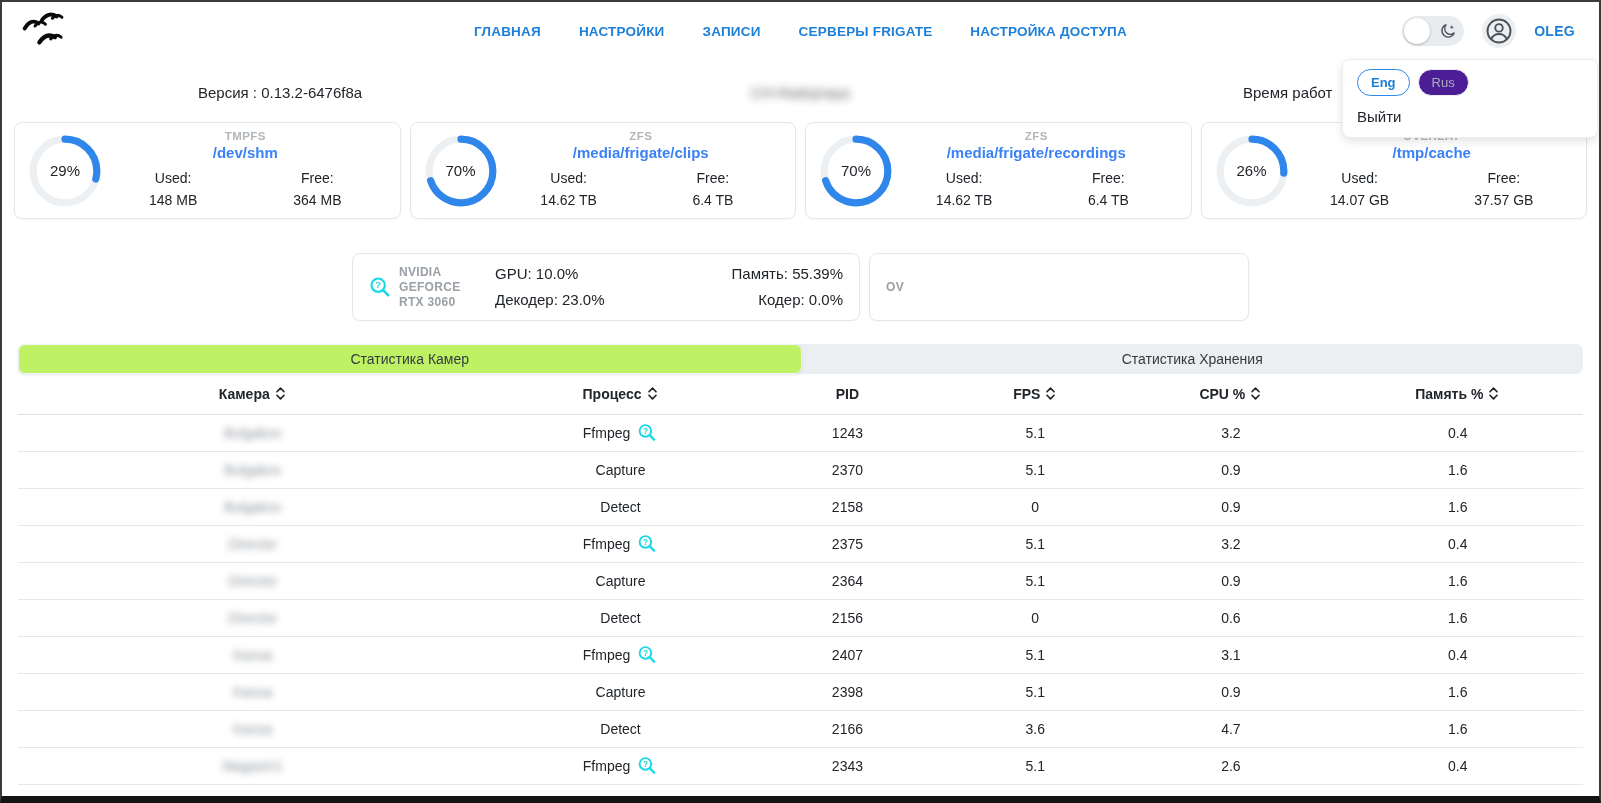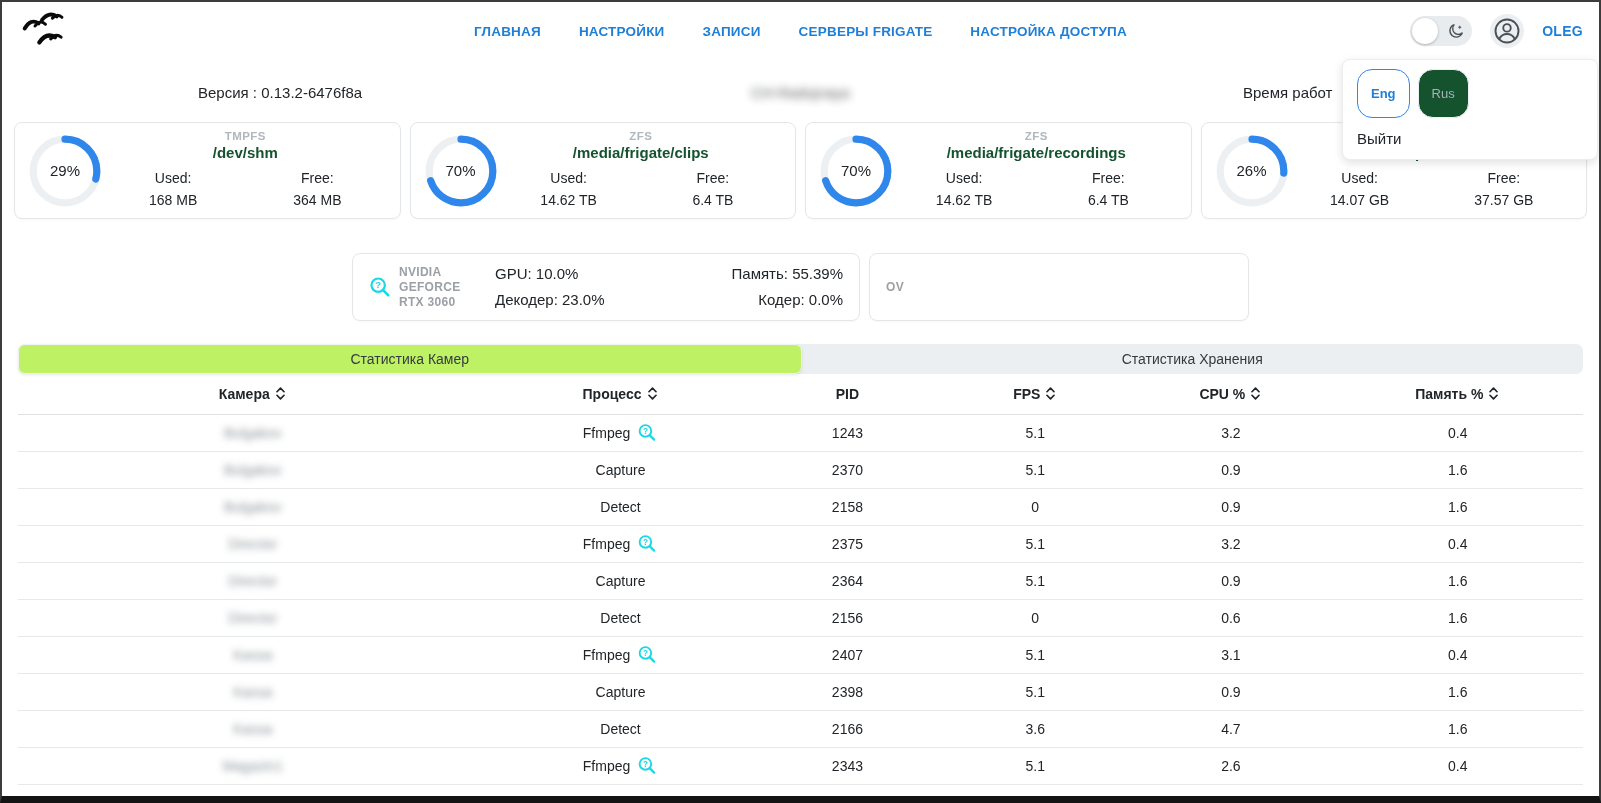--- a/index.html
+++ b/index.html
@@ -8,37 +8,37 @@
            border-left:2px solid #3c3c3c; border-right:2px solid #3c3c3c;
            border-top:2px solid #3c3c3c; border-bottom:7px solid #141414; overflow:hidden; }
 
   
   .topbar { position:relative; height:58px; display:flex; align-items:center;text-align:center; }
   .logo { position:absolute; left:14px; top:4px; width:52px; height:52px; }
   .nav { position:absolute; left:50%; transform:translateX(-50%); top:0; height:58px;
          display:flex; align-items:center; gap:38px; }
   .nav a { text-decoration:none; color:#1e7fd8; font-size:13.5px; font-weight:700;
            letter-spacing:.2px; text-transform:uppercase; cursor:pointer; white-space:nowrap; }
-  .top-right { position:absolute; right:16px; top:0; height:58px; display:flex; align-items:center; gap:18px; }
+  .top-right { position:absolute; right:24px; top:0; height:58px; display:flex; align-items:center; gap:18px; }
   .theme-toggle { position:relative; width:62px; height:30px; border-radius:15px; background:#e9ecef; cursor:pointer; }
   .theme-knob { position:absolute; left:2px; top:2px; width:26px; height:26px; border-radius:50%;
                 background:#fff; box-shadow:0 1px 3px rgba(0,0,0,.25); }
   .theme-moon { position:absolute; right:7px; top:6px; width:18px; height:18px; color:#495057; }
   .avatar { width:34px; height:34px; border-radius:50%; background:#eceff1; display:flex;
             align-items:center; justify-content:center; color:#495057; cursor:pointer; }
   .username { color:#1e7fd8; font-size:14px; font-weight:700; letter-spacing:.3px; cursor:pointer; }
 
   
   .dropdown { position:absolute; left:1340px; top:57px; width:256px; min-height:73px; background:#fff;
               border:1px solid #ebedef; border-radius:8px; box-shadow:0 3px 10px rgba(0,0,0,.12);
               z-index:50; padding:9px 14px 12px 14px; }
   .lang-row { display:flex; gap:8px; align-items:center; }
-  .lang-pill { font-size:13px; padding:16px 13px; border-radius:15px; cursor:pointer; }
+  .lang-pill { font-size:13px; padding:5px 13px; border-radius:15px; cursor:pointer; }
   .lang-pill.active { color:#1e7fd8; border:1.5px solid #2f86eb; background:#fff; font-weight:600; }
-  .lang-pill.inactive { color:#a9b1b9; background:#14532d; border:1.5px solid #eef1f3; }
+  .lang-pill.inactive { color:#a9b1b9; background:#4c1d95; border:1.5px solid #eef1f3; }
   .logout { margin-top:12px; font-size:15px; color:#212529; cursor:pointer; }
 
   
   .info-row { position:relative; height:22px; margin-top:24px; }
   .info-row span { position:absolute; font-size:15px; color:#212529; white-space:nowrap; }
   .version { left:196px; }
   .server-name { left:50%; transform:translateX(-50%); color:#8a9096; filter:blur(4px); opacity:.75; }
   .uptime { left:1218px;margin-left:23px; }
 
   
@@ -46,21 +46,21 @@
   .scard { flex:1; border:1px solid #e4e7ea; border-radius:8px; background:#fff; height:97px;
            display:flex; align-items:center; padding:0 10px 0 14px; box-shadow:0 1px 2px rgba(0,0,0,.03); }
   .donut { position:relative; width:72px; height:72px; flex:0 0 72px; }
   .donut svg { width:72px; height:72px; }
   .donut .track { fill:none; stroke:#edf0f3; stroke-width:3.6; }
   .donut .arc { fill:none; stroke:#2f86eb; stroke-width:3.6; stroke-linecap:round; }
   .donut-label { position:absolute; inset:0; display:flex; align-items:center; justify-content:center;
                  font-size:15px; color:#212529; }
   .scard-body { flex:1; display:flex; flex-direction:column; align-items:center; }
   .fs-type { font-size:11.5px; font-weight:700; color:#b0b7bd; letter-spacing:.4px; }
-  .mount { font-size:15px; font-weight:700; color:#14532d; margin-top:2px; }
+  .mount { font-size:15px; font-weight:700; color:#3b82f6; margin-top:2px; }
   .uf-grid { display:flex; width:100%; margin-top:6px; }
   .uf-col { flex:1; text-align:center; font-size:14px; color:#212529; }
   .uf-col div { line-height:22px; }
 
   
   .proc-row { display:flex; justify-content:center; gap:9px; margin-top:34px; }
   .pcard { border:1px solid #e4e7ea; border-radius:8px; background:#fff; height:68px;
            display:flex; align-items:center; padding:0 16px; box-shadow:0 1px 2px rgba(0,0,0,.03); }
   .pcard.gpu { width:508px; }
   .pcard.ov { width:380px; }
@@ -169,21 +169,21 @@
             <circle class="arc" cx="18" cy="18" r="15.9155" transform="rotate(-90 18 18)" stroke-dasharray="29 71"></circle>
           </svg>
         <span class="donut-label">29%</span>
       </div>
       <div class="scard-body">
         <div class="fs-type">TMPFS</div>
         <div class="mount">/dev/shm</div>
         <div class="uf-grid">
           <div class="uf-col">
               <div>Used:</div>
-              <div>168 MB</div>
+              <div>148 MB</div>
             </div>
           <div class="uf-col">
               <div>Free:</div>
               <div>364 MB</div>
             </div>
         </div>
       </div>
     </div>
 
     <div class="scard">

